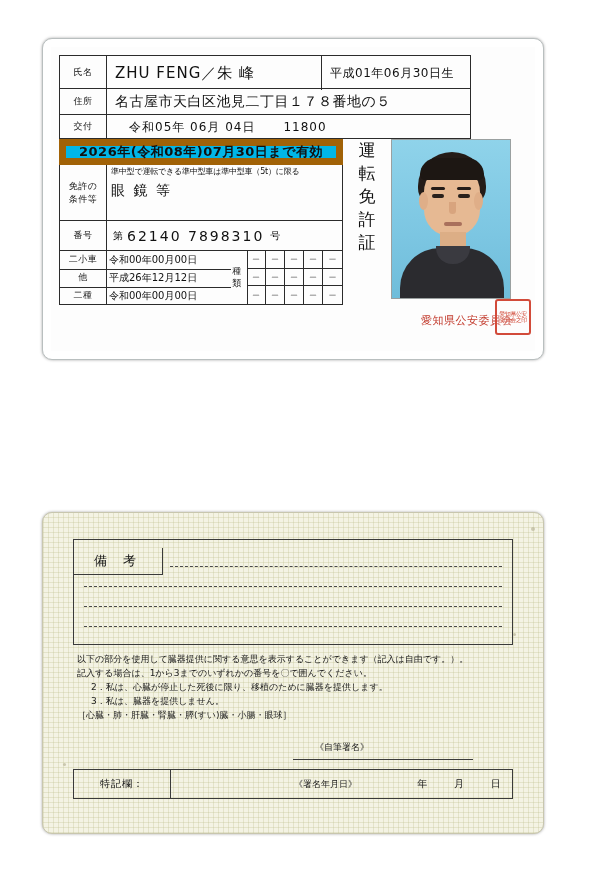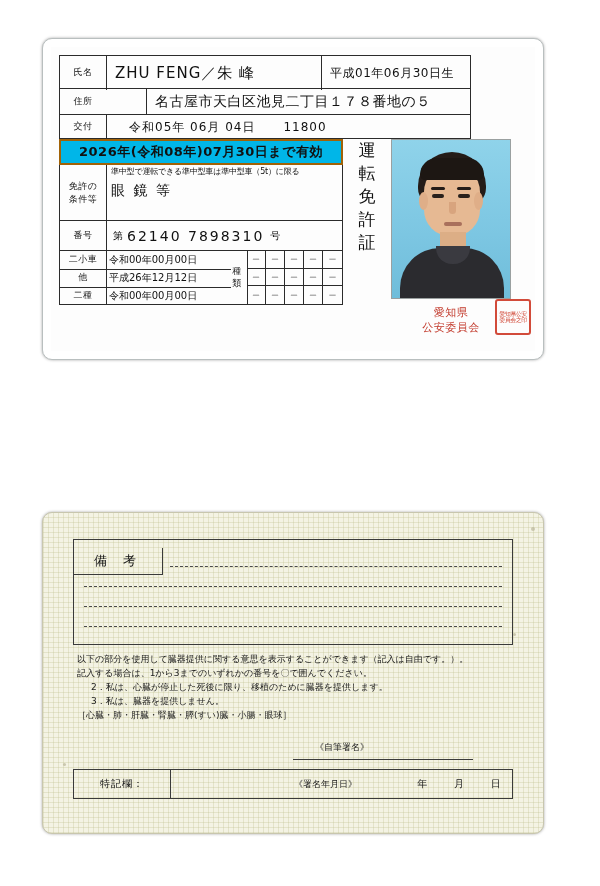--- a/index.html
+++ b/index.html
@@ -52,21 +52,21 @@
   #r3 .c1{position:absolute;left:0;top:0;width:46px;height:24px;display:flex;align-items:center;justify-content:center;}
   #r3 .c2{position:absolute;left:46px;top:0;width:366px;height:24px;display:flex;align-items:center;padding-left:22px;}
   .issue-val{font-size:12px;letter-spacing:1px;color:#111;white-space:nowrap;}
   .issue-no{font-size:12px;letter-spacing:1px;margin-left:28px;}
 
   
   #expiry{
     left:8px;top:92px;width:284px;height:26px;
     background:#00b6e8;
     display:flex;align-items:center;justify-content:center;
-    border:2px solid #a16207;
+    border:7px solid #a16207;
   }
   #expiry span{font-size:13px;font-weight:bold;color:#111;letter-spacing:.5px;white-space:nowrap;}
 
   
   #cond{left:8px;top:118px;width:284px;height:56px;}
   #cond .c1{position:absolute;left:0;top:0;width:46px;height:56px;display:flex;flex-direction:column;align-items:center;justify-content:center;line-height:1.45;}
   #cond .c2{position:absolute;left:46px;top:0;width:238px;height:56px;padding:2px 4px;box-sizing:border-box;}
   .cond-small{font-size:8px;color:#111;line-height:1.15;letter-spacing:-.2px;}
   .cond-big{font-size:14px;color:#111;letter-spacing:2px;margin-top:6px;}
 
@@ -112,21 +112,21 @@
   .ph-eye.l{left:40px;} .ph-eye.r{left:66px;}
   .ph-brow{position:absolute;top:47px;width:14px;height:3px;border-radius:2px;background:#241c18;}
   .ph-brow.l{left:39px;} .ph-brow.r{left:65px;}
   .ph-nose{position:absolute;left:57px;top:62px;width:7px;height:12px;border-radius:0 0 4px 4px;background:#d8a47e;}
   .ph-mouth{position:absolute;left:52px;top:82px;width:18px;height:4px;border-radius:3px;background:#a9705c;}
   .ph-neck{position:absolute;left:48px;top:92px;width:26px;height:22px;background:#dcae86;}
   .ph-body{position:absolute;left:8px;top:108px;width:104px;height:54px;border-radius:40px 40px 0 0;background:#2b2b2f;}
   .ph-collar{position:absolute;left:44px;top:106px;width:34px;height:18px;background:#3a3a40;border-radius:0 0 16px 16px;}
 
   
-  #issuer{left:340px;top:256px;width:120px;height:36px;display:flex;flex-direction:column;align-items:center;justify-content:center;}
+  #issuer{left:356px;top:256px;width:120px;height:36px;display:flex;flex-direction:row;align-items:center;justify-content:center;}
   #issuer span{font-size:11px;color:#c2392b;line-height:1.35;letter-spacing:.5px;}
 
   
   #seal{
     left:444px;top:252px;width:36px;height:36px;border:2px solid #d24b3a;border-radius:3px;
     display:flex;align-items:center;justify-content:center;
     color:#d24b3a;font-size:6px;line-height:1.05;text-align:center;letter-spacing:-.5px;
     background:rgba(255,255,255,.2);
   }
 
@@ -194,21 +194,21 @@
       <div class="c2" style="border-left:1px solid #2b2b2b;border-right:1px solid #2b2b2b;">
         <span class="name-val">ZHU  FENG／朱  峰</span>
       </div>
       <div class="c3">
         <span class="birth-val">平成01年06月30日生</span>
       </div>
     </div>
 
     <div class="blk bx" id="r2" style="border-top:none;">
       <div class="c1 lbl">住所</div>
-      <div class="c2" style="border-left:1px solid #2b2b2b;margin-left:40px;">
+      <div class="c2" style="border-left:1px solid #2b2b2b;">
         <span class="addr-val">名古屋市天白区池見二丁目１７８番地の５</span>
       </div>
     </div>
 
     <div class="blk bx" id="r3" style="border-top:none;">
       <div class="c1 lbl">交付</div>
       <div class="c2" style="border-left:1px solid #2b2b2b;">
         <span class="issue-val">令和05年 06月 04日</span>
         <span class="issue-val issue-no">11800</span>
       </div>

